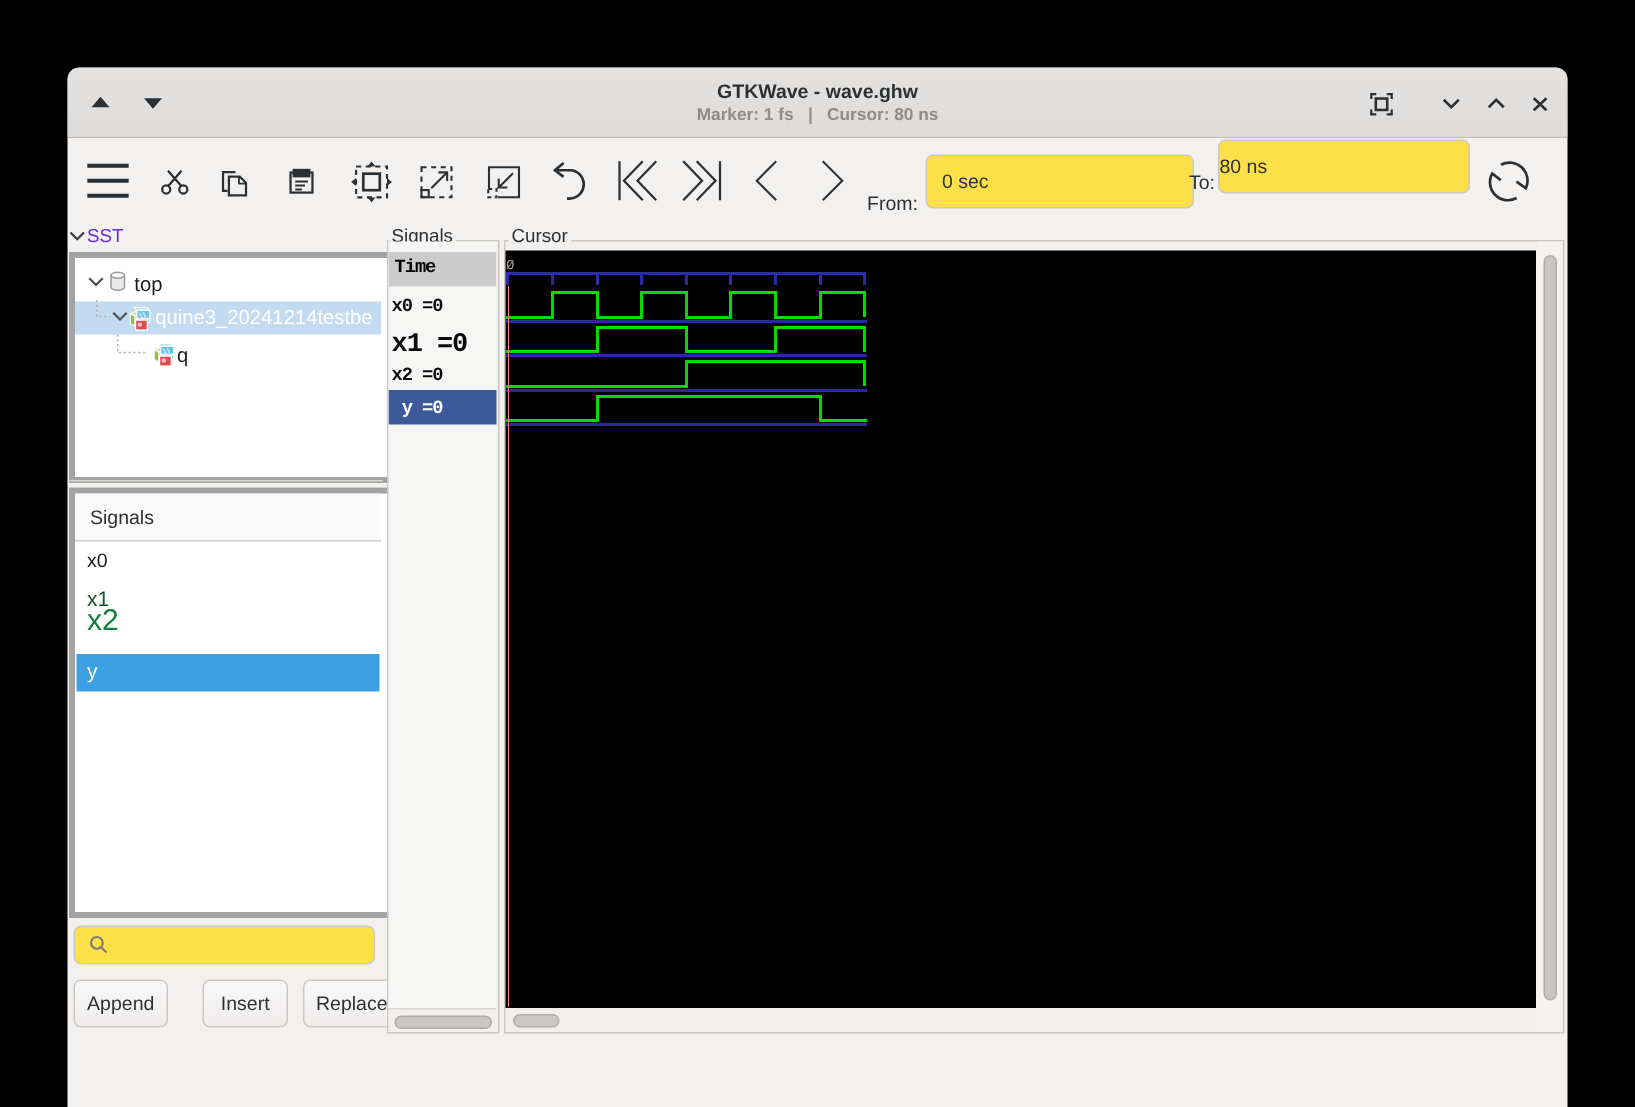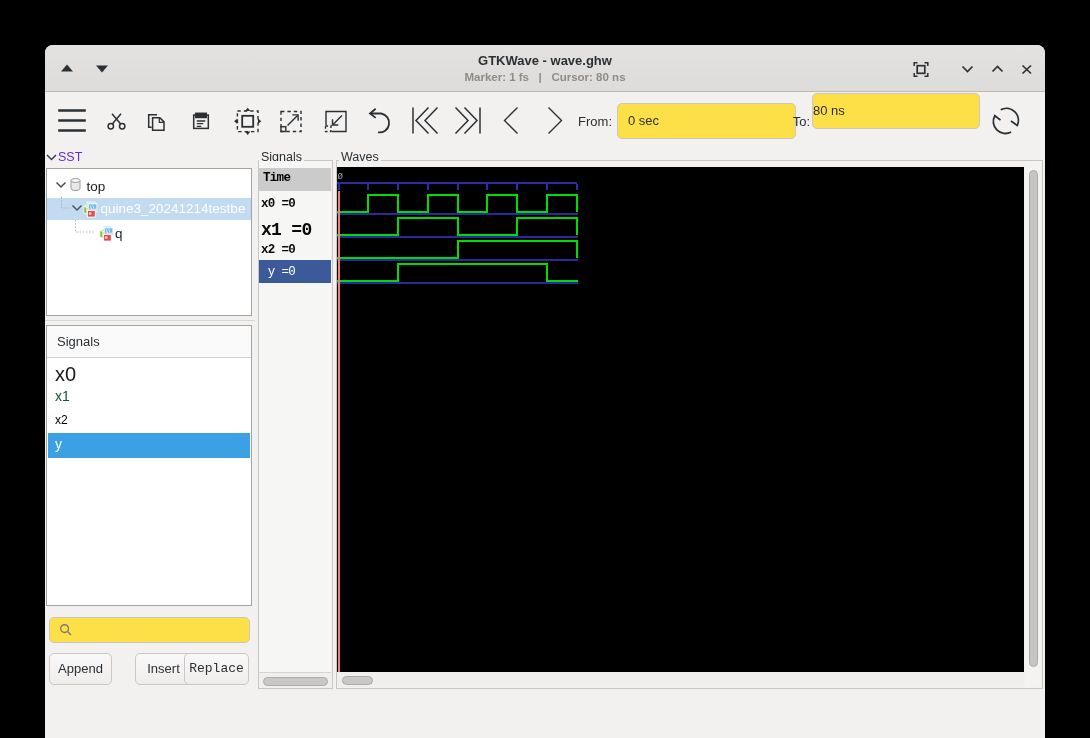--- a/index.html
+++ b/index.html
@@ -14,21 +14,21 @@
   border-radius:8px 8px 0 0;}
 #title{position:absolute;left:0;top:8px;width:1000px;text-align:center;
   font-size:13px;font-weight:bold;color:#2c3033;}
 #subtitle{position:absolute;left:0;top:26px;width:1000px;text-align:center;
   font-size:11.5px;color:#8f8b87;font-weight:bold;}
 
 .entry{position:absolute;background:#fde047;border:1px solid #cdc7c2;border-radius:5px;
   font-size:13px;color:#2c3033;}
 .tblabel{position:absolute;font-size:13px;color:#2c3033;}
 
-.box{position:absolute;background:#fff;border:1px solid #a3a3a3;}
+.box{position:absolute;background:#fff;border:4px solid #a3a3a3;padding-left:20px;}
 .framebrd{position:absolute;border:1px solid #cbc6c1;}
 .btn{position:absolute;background:linear-gradient(#f9f8f8,#efedec);
   border:1px solid #cdc7c2;border-radius:5px;font-size:13px;color:#2c3033;
   text-align:center;}
 .mono{font-family:"Liberation Mono",monospace;letter-spacing:-0.7px;}
 </style>
 </head>
 <body>
 <div id="win">
   <div id="titlebar">
@@ -108,21 +108,21 @@
     </g>
 
     <path d="M472.5 62.5 L459.5 75.5 L472.5 88.5" stroke-width="1.4"></path>
     <path d="M503.5 62.5 L516.5 75.5 L503.5 88.5" stroke-width="1.4"></path>
 
     <g stroke-width="1.8">
       <path d="M955.7 64.8 A12 12 0 0 1 972.2 80.5 L966 76.1"></path>
       <path d="M966.1 87 A12 12 0 0 1 949.8 70.7 L955.5 75.1"></path>
     </g>
   </svg>
-  <div class="tblabel" style="left:522px;top:69px;width:45px;text-align:right;">From:</div>
+  <div class="tblabel" style="left:522px;top:83px;width:45px;text-align:right;">From:</div>
   <div class="entry" style="left:572px;top:58px;width:167px;height:34px;line-height:34px;padding-left:10px;">0 sec</div>
   <div class="tblabel" style="left:745px;top:69px;width:20px;text-align:right;">To:</div>
   <div class="entry" style="left:767px;top:48px;width:166px;height:34px;line-height:34px;">80 ns</div>
 
   <svg class="abs" style="left:0;top:106px;" width="14" height="12" viewBox="0 0 14 12" fill="none" stroke="#3a3f44" stroke-width="1.5">
     <path d="M2 4 l4.5 4.5 L11 4"></path>
   </svg>
   <div class="abs" style="left:13px;top:105px;font-size:12.5px;color:#6d28d9;">SST</div>
 
   <div class="box" style="left:1px;top:123px;width:204px;height:146px;overflow:hidden;">
@@ -172,58 +172,58 @@
     </svg>
     <div class="abs" style="left:68px;top:56.5px;font-size:13.5px;color:#1b1f23;">q</div>
   </div>
 
   <div class="abs" style="left:0;top:275px;width:210px;height:1px;background:#d8d5d1;"></div>
 
   <div class="box" style="left:1px;top:280px;width:204px;height:279px;overflow:hidden;">
     <div class="abs" style="left:0;top:0;width:204px;height:31px;background:#fbfafa;border-bottom:1px solid #d5d0cb;">
       <div class="abs" style="left:10px;top:8px;font-size:13px;color:#2c3033;">Signals</div>
     </div>
-    <div class="abs" style="left:8px;top:37px;font-size:20px;color:#16191c;">x0</div>
+    <div class="abs" style="left:8px;top:37px;font-size:13px;color:#16191c;">x0</div>
     <div class="abs" style="left:8px;top:62px;font-size:14px;color:#14532d;">x1</div>
-    <div class="abs" style="left:8px;top:87px;font-size:12px;color:#000000;">x2</div>
+    <div class="abs" style="left:8px;top:74px;font-size:20px;color:#15803d;">x2</div>
     <div class="abs" style="left:1px;top:107px;width:202px;height:24.5px;background:#3ba0e4;">
       <div class="abs" style="left:7px;top:3px;font-size:14px;color:#fff;">y</div>
     </div>
   </div>
 
   <div class="entry" style="left:4px;top:572px;width:199px;height:24px;border-radius:5px;">
     <svg class="abs" style="left:9px;top:5px;" width="14" height="14" viewBox="0 0 14 14" fill="none" stroke="#7c7a78" stroke-width="1.4">
       <circle cx="5.6" cy="5.6" r="3.9"></circle>
       <path d="M8.6 8.6 L12 12"></path>
     </svg>
   </div>
 
   <div class="btn" style="left:4px;top:608px;width:61px;height:30px;line-height:30px;">Append</div>
   <div class="btn" style="left:90px;top:608px;width:55px;height:30px;line-height:30px;">Insert</div>
-  <div class="btn" style="left:139px;top:608px;width:63px;height:30px;line-height:30px;font-family:Liberation Mono, monospace;">Replace</div>
+  <div class="btn" style="left:157px;top:608px;width:63px;height:30px;line-height:30px;">Replace</div>
 
   <div class="framebrd" style="left:213px;top:115px;width:73px;height:527px;"></div>
   <div class="abs" style="left:214px;top:105px;background:#f2f1f0;padding:0 2px;font-size:12.5px;color:#2c3033;height:15px;">Signals</div>
   <div class="abs" style="left:214px;top:116px;width:72px;height:511px;background:#f6f6f5;overflow:hidden;">
     <div class="abs mono" style="left:0;top:7px;width:72px;height:23px;background:#cbcbcb;font-weight:bold;font-size:12.5px;color:#000;">
       <div class="abs" style="left:4px;top:3px;">Time</div>
     </div>
     <div class="abs mono" style="left:2px;top:36px;font-weight:bold;font-size:12.5px;color:#0a0a0a;white-space:pre;">x0 =0</div>
     <div class="abs mono" style="left:2px;top:59px;font-weight:bold;font-size:18px;color:#0a0a0a;white-space:pre;">x1 =0</div>
     <div class="abs mono" style="left:2px;top:82px;font-weight:bold;font-size:12.5px;color:#0a0a0a;white-space:pre;">x2 =0</div>
-    <div class="abs mono" style="left:0;top:99px;width:72px;height:23px;background:#3c5a9a;font-weight:normal;font-size:12.5px;color:#fff;padding-left:39px;">
+    <div class="abs mono" style="left:0;top:99px;width:72px;height:23px;background:#3c5a9a;font-weight:bold;font-size:12.5px;color:#fff;padding-left:39px;">
       <div class="abs" style="left:2px;top:5px;white-space:pre;"> y =0</div>
     </div>
   </div>
   <div class="abs" style="left:214px;top:627px;width:72px;height:15px;background:#f0efee;border-top:1px solid #d8d4d0;">
     <div class="abs" style="left:4px;top:4px;width:63px;height:7px;background:#c9c8c7;border:1px solid #aeacaa;border-radius:5px;"></div>
   </div>
 
   <div class="framebrd" style="left:291px;top:115px;width:705px;height:527px;"></div>
-  <div class="abs" style="left:294px;top:105px;background:#f2f1f0;padding:0 2px;font-size:12.5px;color:#2c3033;height:15px;">Waves</div>
+  <div class="abs" style="left:294px;top:105px;background:#f2f1f0;padding:0 2px;font-size:12.5px;color:#2c3033;height:15px;">Cursor</div>
 
   <div class="abs" style="left:292px;top:122px;width:687px;height:505px;background:#000;">
     <svg class="abs" style="left:0;top:0;" width="687" height="505" viewBox="0 0 687 505" shape-rendering="crispEdges">
 
       <text x="0.5" y="12" font-family="Liberation Mono, monospace" font-size="9" fill="#a0a0a0" shape-rendering="auto">Ø</text>
 
       <g stroke="#2c2ca4" stroke-width="2" fill="none">
         <path d="M0 15.5 H240"></path>
         <path d="M1.5 16.5 V23 M31.25 16.5 V23 M61 16.5 V23 M90.75 16.5 V23 M120.5 16.5 V23 M150.25 16.5 V23 M180 16.5 V23 M209.75 16.5 V23 M239.5 16.5 V23"></path>
       </g>

